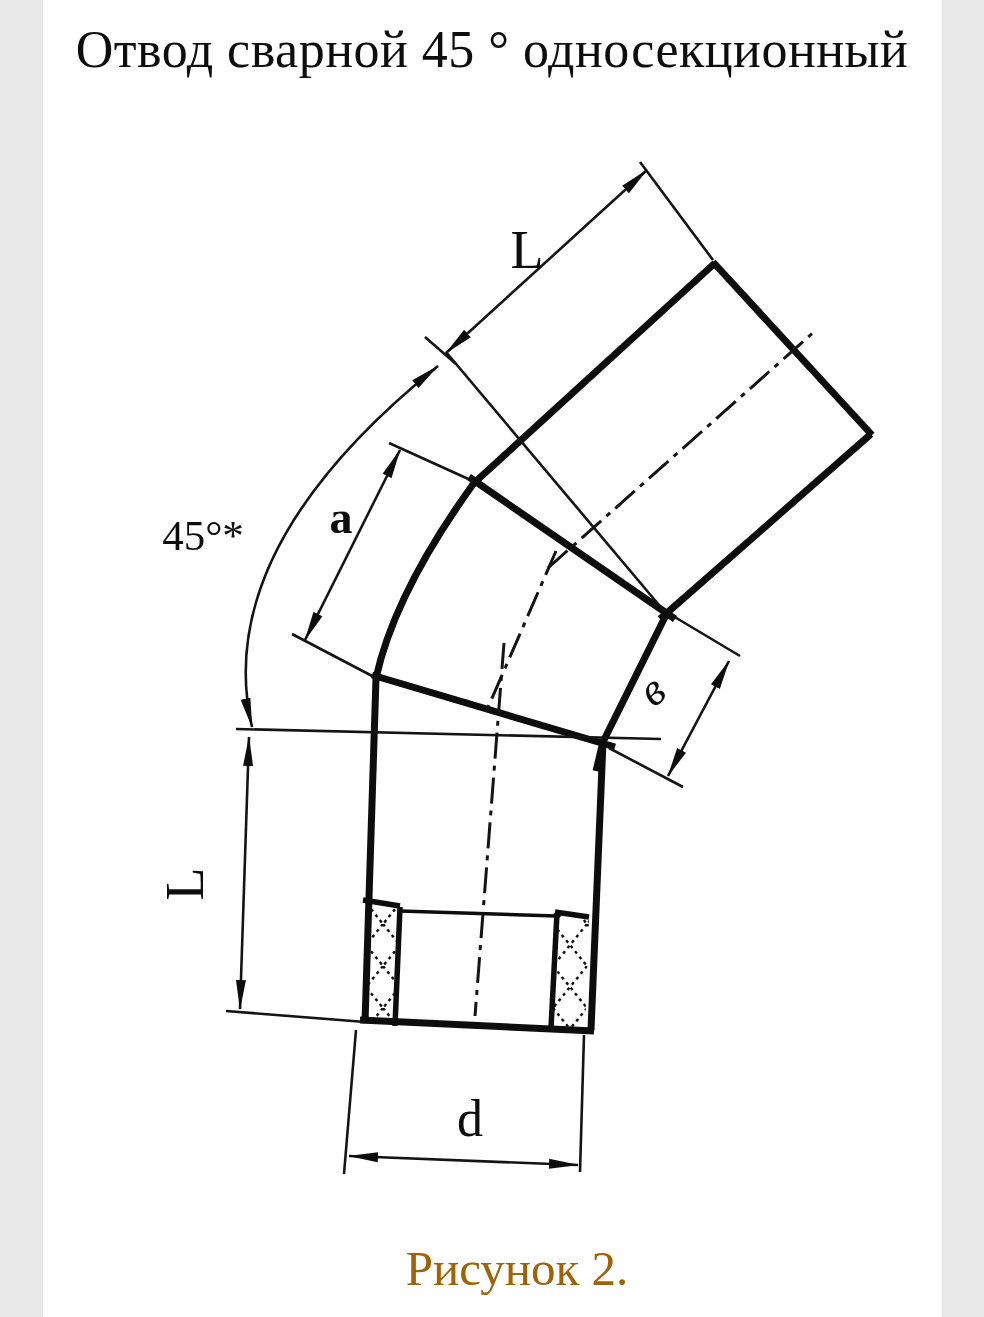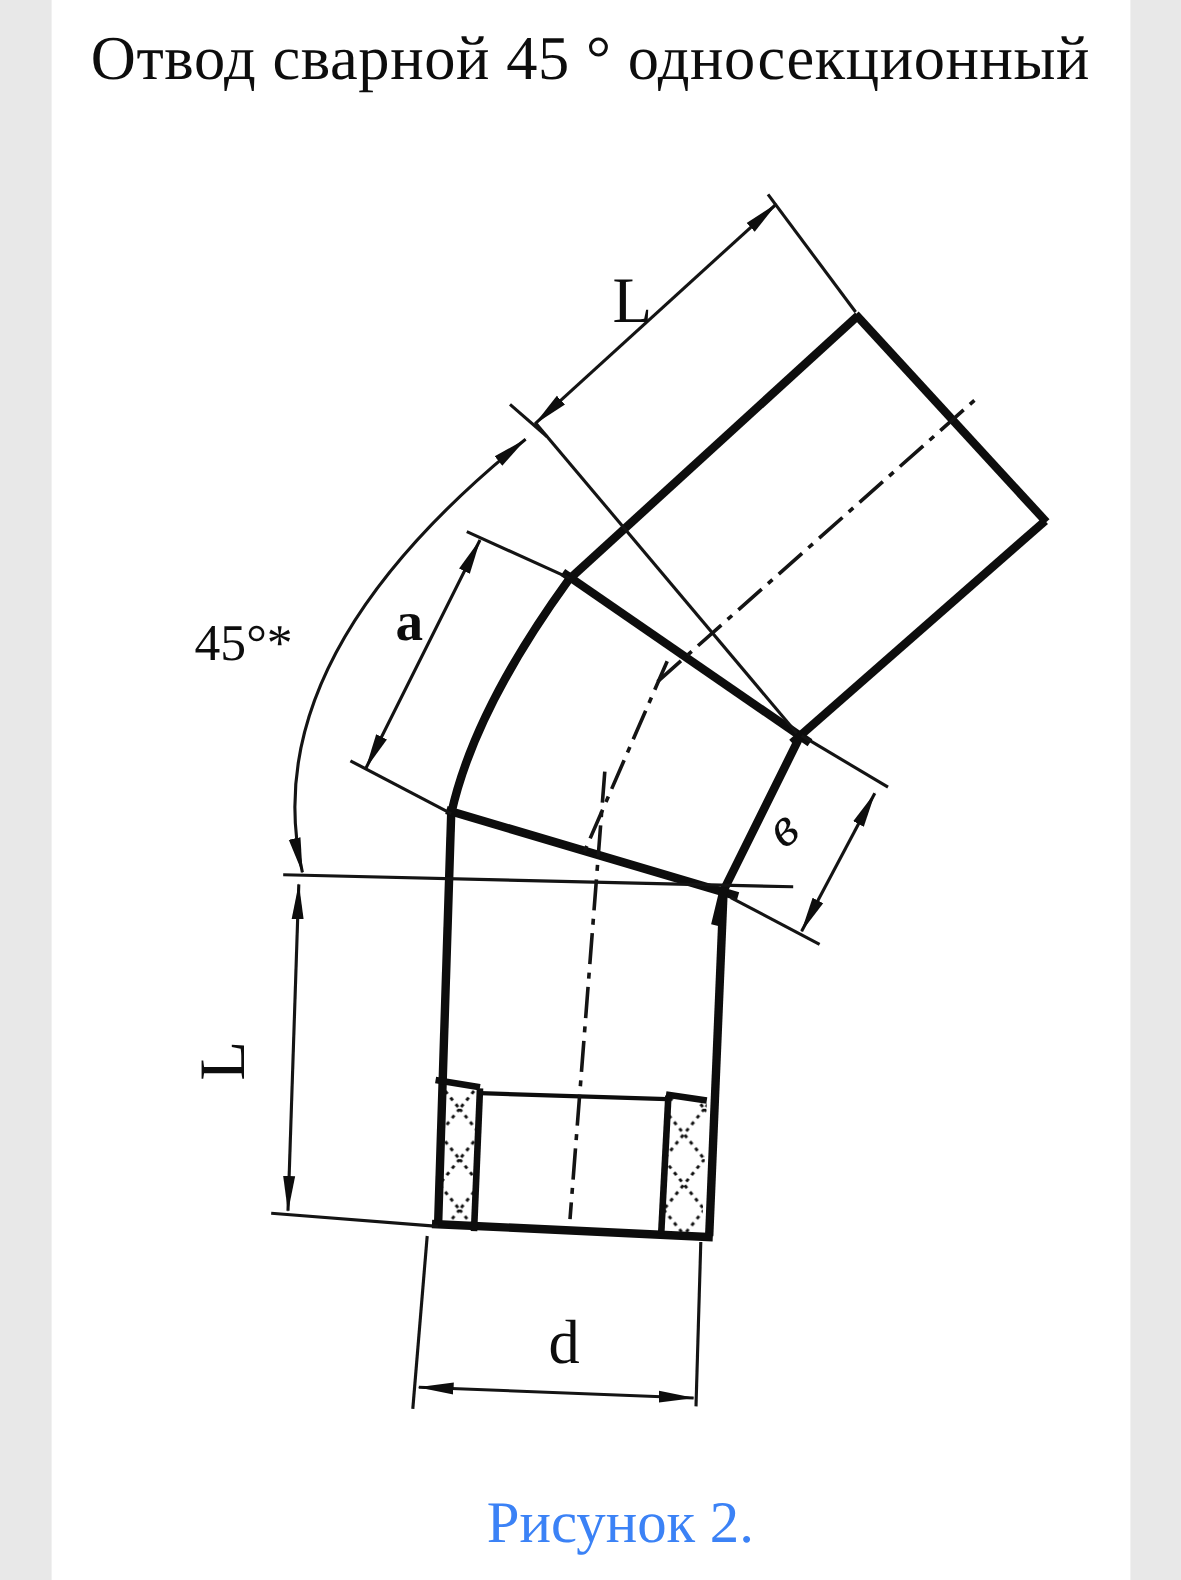--- a/index.html
+++ b/index.html
@@ -20,21 +20,21 @@
     letter-spacing:0.5px;
     white-space:nowrap;
     color:#0d0d0d;
   }
   .caption{
     position:absolute;
     top:1240px;left:0;right:0;
     text-align:center;
     padding-left:50px;
     font-size:49px;
-    color:#3b82f6;
+    color:#a16207;
   }
   svg.drawing{position:absolute;left:0;top:0;}
   .thick{stroke:#0d0d0d;stroke-width:7;fill:none;stroke-linecap:butt;}
   .band{stroke:#0d0d0d;stroke-width:5.5;fill:none;}
   .med{stroke:#0d0d0d;stroke-width:3.5;fill:none;}
   .thin{stroke:#141414;stroke-width:2.6;fill:none;}
   .cline{stroke:#141414;stroke-width:3;fill:none;stroke-dasharray:26 7 5 7;}
   .dtext{font-family:"Liberation Serif", serif;fill:#0d0d0d;}
 </style>
 </head>

